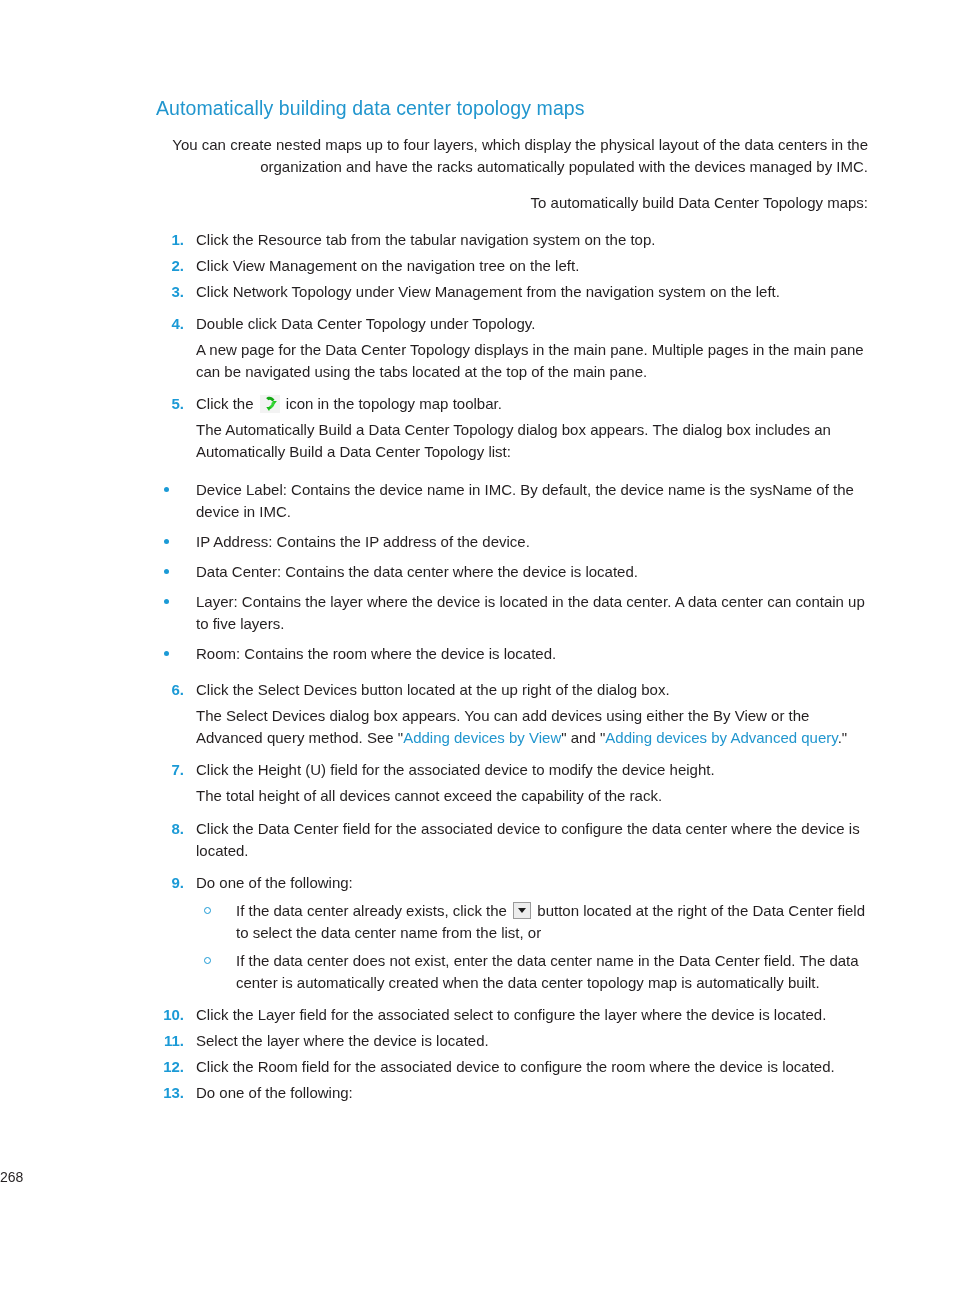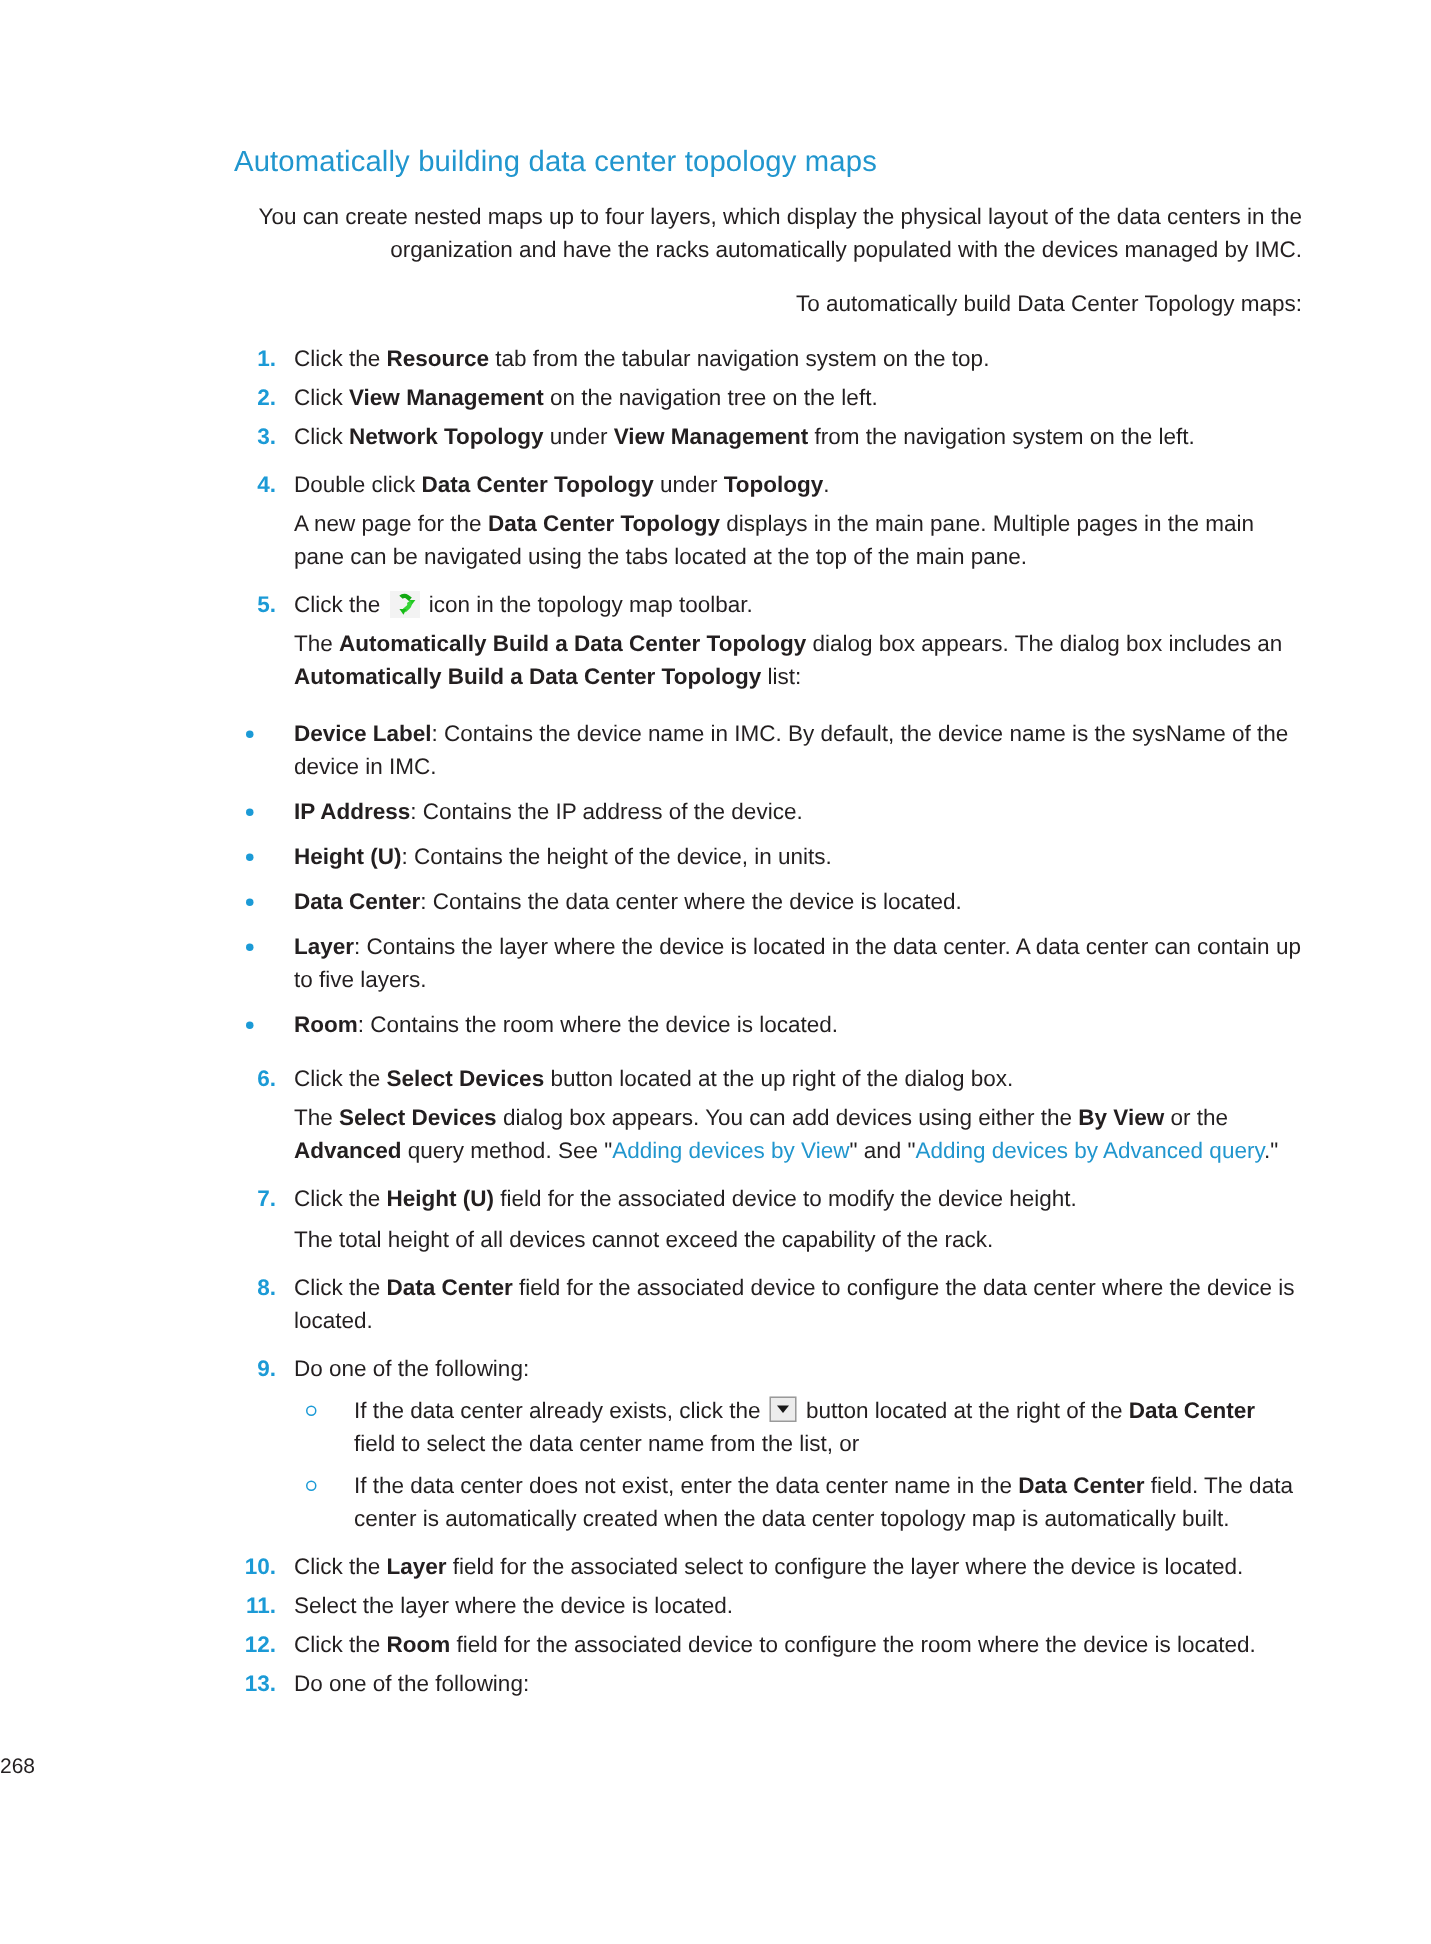--- a/index.html
+++ b/index.html
@@ -113,21 +113,21 @@
     border-radius: 50%;
     border: 1.2px solid #1b9ad6;
     background: transparent;
   }
   .sub-item .sub-text {
     font-size: 15px;
     line-height: 1.47;
     color: #231f20;
   }
 
-  b, strong { font-weight: bold; text-align: right; }
+  b, strong { font-weight: normal; text-align: right; }
   a.doclink {
     color: #2196ce;
     text-decoration: none;
   }
 
   
   .inline-icon {
     display: inline-block;
     vertical-align: -4px;
     margin: 0 2px;
@@ -221,24 +221,20 @@
     <div class="bul-item">
       <span class="dot"></span>
       <span class="bul-text"><b>Device Label</b><span>: Contains the device name in IMC. By default, the device name is the sysName of the device in IMC.</span></span>
     </div>
     <div class="bul-item">
       <span class="dot"></span>
       <span class="bul-text"><b>IP Address</b><span>: Contains the IP address of the device.</span></span>
     </div>
     <div class="bul-item">
       <span class="dot"></span>
-      <span class="bul-text"><b>Height (U)</b><span>: Contains the height of the device, in units.</span></span>
-    </div>
-    <div class="bul-item">
-      <span class="dot"></span>
       <span class="bul-text"><b>Data Center</b><span>: Contains the data center where the device is located.</span></span>
     </div>
     <div class="bul-item">
       <span class="dot"></span>
       <span class="bul-text"><b>Layer</b><span>: Contains the layer where the device is located in the data center. A data center can contain up to five layers.</span></span>
     </div>
     <div class="bul-item">
       <span class="dot"></span>
       <span class="bul-text"><b>Room</b><span>: Contains the room where the device is located.</span></span>
     </div>

